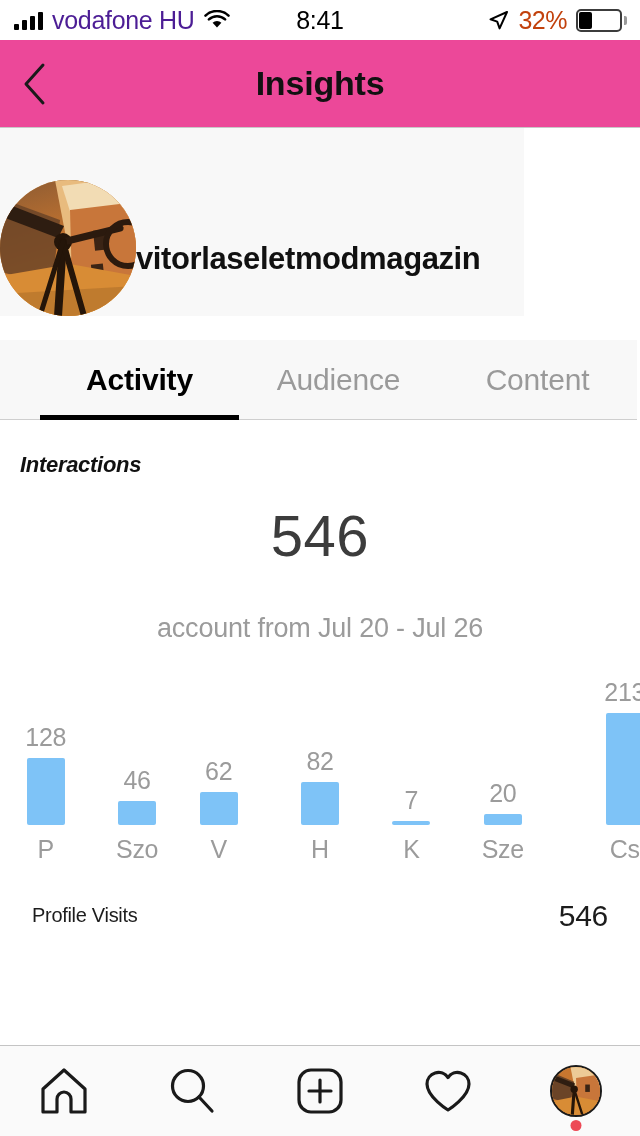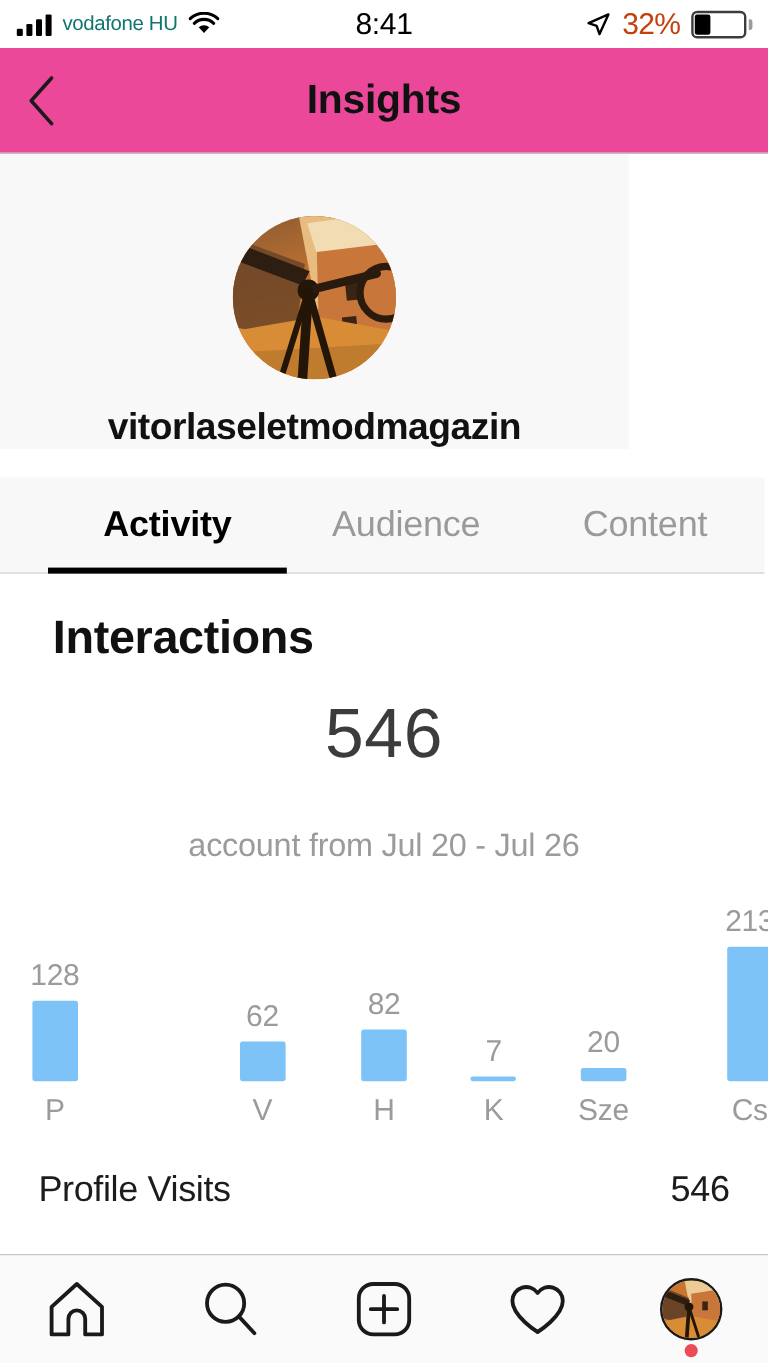--- a/index.html
+++ b/index.html
@@ -19,21 +19,21 @@
     background:#ffffff;
     position:relative;
   }
   .sb-left{ display:flex; align-items:center; gap:9px; }
   .signal{ display:flex; align-items:flex-end; gap:3px; height:20px; }
   .signal i{ display:block; width:5px; background:#000; border-radius:1px; }
   .signal i:nth-child(1){ height:6px; }
   .signal i:nth-child(2){ height:10px; }
   .signal i:nth-child(3){ height:14px; }
   .signal i:nth-child(4){ height:18px; }
-  .carrier{ font-size:17px; color:#0f766e; letter-spacing:-0.3px; }
+  .carrier{ font-size:25px; color:#4c1d95; letter-spacing:-0.3px; }
   .wifi{ width:26px; height:20px; display:block; }
   .sb-time{
     position:absolute; left:0; right:0; top:0; height:40px;
     display:flex; align-items:center; justify-content:center;
     font-size:25px; color:#000; font-weight:400; letter-spacing:-0.3px;
     pointer-events:none;
   }
   .sb-right{ margin-left:auto; display:flex; align-items:center; gap:9px; z-index:2;}
   .loc-arrow{ width:21px; height:21px; display:block; }
   .batt-pct{ font-size:25px; color:#c2410c; letter-spacing:-0.5px; }
@@ -69,21 +69,21 @@
     position:absolute; left:0; right:0; text-align:center;
     font-size:34px; font-weight:700; color:#111;
     letter-spacing:-0.2px;
     pointer-events:none;
   }
 
   
   .profile{
     width:524px; background:#f8f8f8;
     padding-top:52px;
-    display:flex; flex-direction:column; align-items:center;
+    display:flex; flex-direction:row; align-items:center;
   }
   .avatar{
     width:136px; height:136px; border-radius:50%;
     overflow:hidden; position:relative;
     background:#d8a15e;
   }
   .avatar svg{ display:block; width:100%; height:100%; }
   .username{
     margin-top:22px;
     font-size:31px; font-weight:700; color:#111;
@@ -106,22 +106,22 @@
   }
   .tab.active{ color:#000; font-weight:700; }
   .tab.active::after{
     content:""; position:absolute; left:0; right:0; bottom:-1px;
     height:5px; background:#000;
   }
 
   
   .content{ width:640px; background:#fff; }
   .section-title{
-    font-size:39px; font-weight:700; color:#111;
-    padding:32px 0 0 44px; letter-spacing:-0.3px;
+    font-size:22px; font-weight:700; color:#111;
+    padding:32px 0 0 20px; letter-spacing:-0.3px;font-style:italic;
   }
 
   .big-stat{ text-align:center; margin-top:28px; }
   .big-number{
     font-size:58px; color:#3c3c3c; font-weight:300;
     letter-spacing:0.5px; line-height:1.05;
   }
   .big-sub{
     margin-top:10px;
     font-size:27px; color:#9b9b9b; font-weight:400;
@@ -151,21 +151,21 @@
     letter-spacing:-0.3px; line-height:1;
   }
 
   
   .metric-row{
     width:640px; height:80px; margin-top:14px;
     display:flex; align-items:center;
     padding:0 32px;
     background:#fff;
   }
-  .metric-label{ font-size:30px; color:#1c1c1c; letter-spacing:-0.3px; }
+  .metric-label{ font-size:20px; color:#1c1c1c; letter-spacing:-0.3px; }
   .metric-value{ margin-left:auto; font-size:30px; color:#1c1c1c; letter-spacing:-0.3px; }
 
   
   .tabbar{
     position:absolute; left:0; bottom:0;
     width:640px; height:91px;
     background:#fafafa;
     border-top:1px solid #c4c4c4;
     display:flex; align-items:center;
   }
@@ -291,20 +291,25 @@
       <span>account from Jul 20 - Jul 26</span>
     </div>
   </div>
 
   <div class="chart" id="chart">
       <div class="col" style="left: 0px; width: 91.4286px; text-align: right;">
         <div class="bar-val">128</div>
         <div class="bar" style="height: 67px; background: rgb(126, 195, 247);"></div>
         <div class="bar-lbl">P</div>
       </div>
+      <div class="col" style="left: 91.4286px; width: 91.4286px;">
+        <div class="bar-val">46</div>
+        <div class="bar" style="height: 24px; background: rgb(126, 195, 247);"></div>
+        <div class="bar-lbl">Szo</div>
+      </div>
       <div class="col" style="left: 173px; width: 91.4286px;">
         <div class="bar-val">62</div>
         <div class="bar" style="height: 33px; background: rgb(126, 195, 247);"></div>
         <div class="bar-lbl">V</div>
       </div>
       <div class="col" style="left: 274.286px; width: 91.4286px;">
         <div class="bar-val">82</div>
         <div class="bar" style="height: 43px; background: rgb(126, 195, 247);"></div>
         <div class="bar-lbl">H</div>
       </div>

